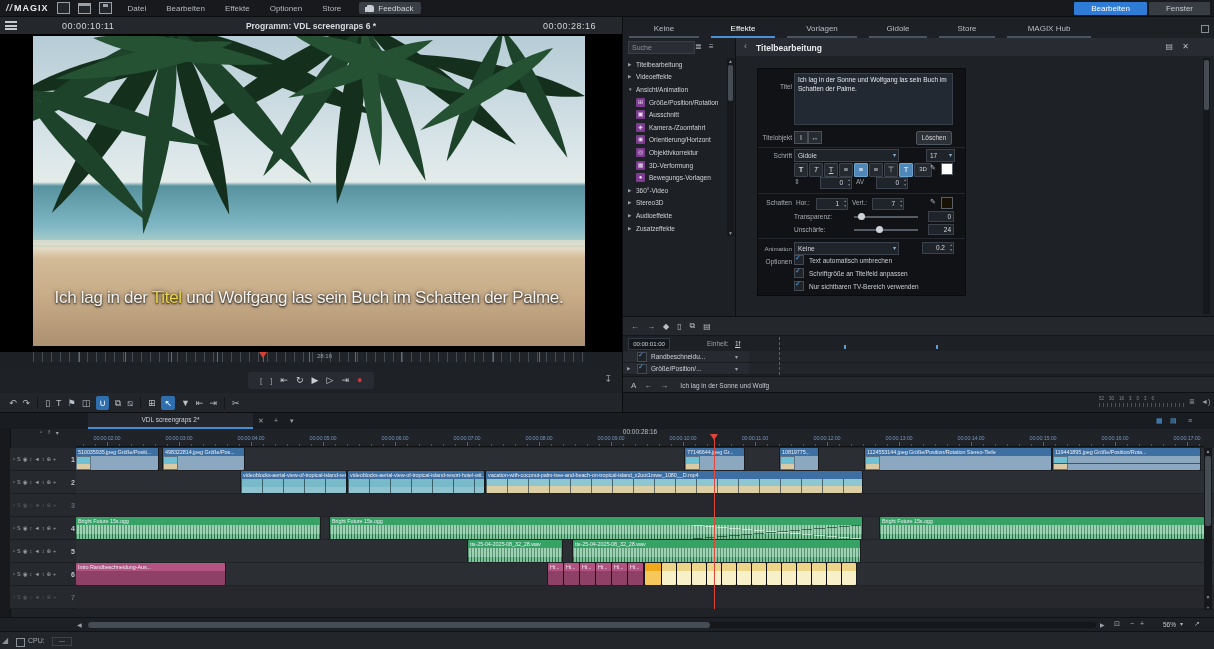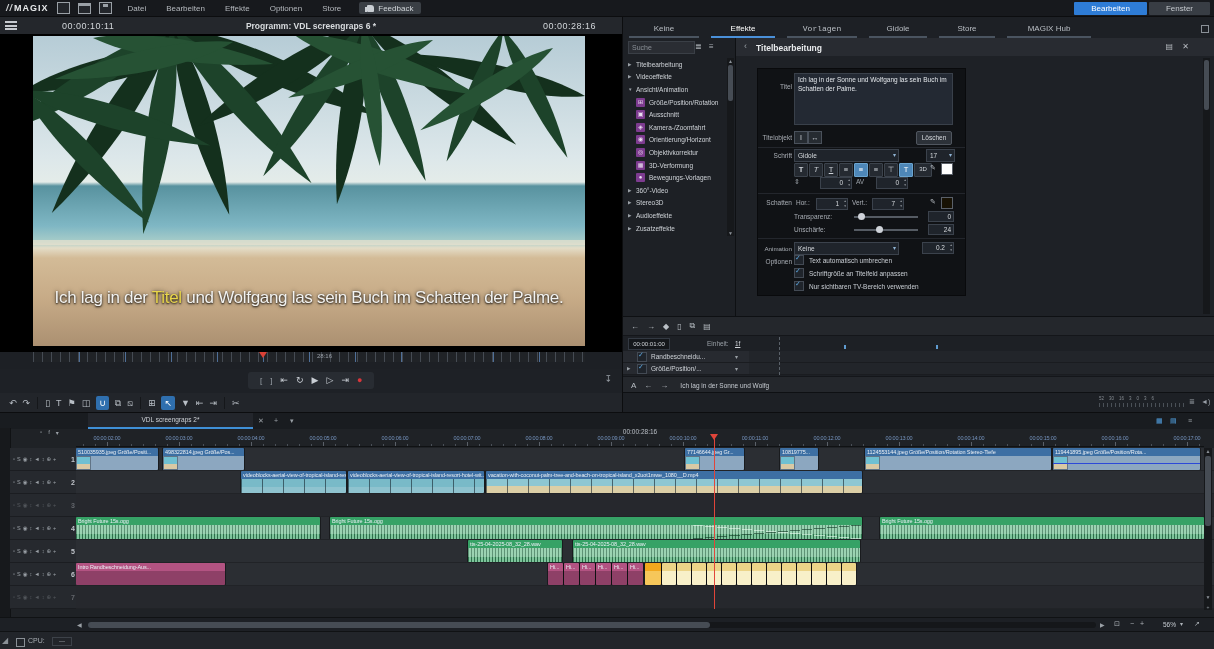--- a/index.html
+++ b/index.html
@@ -313,21 +313,21 @@
       <span class="tool-btn">⇤</span>
       <span class="tool-btn">⇥</span>
       <span class="tool-sep"></span>
       <span class="tool-btn">✂</span>
     </div>
 
   <div id="rp">
     <div id="rtabs">
         <div class="rtab" style="width: 70px;">Keine</div>
         <div class="rtab active" style="width: 64px;">Effekte</div>
-        <div class="rtab" style="width: 70px; font-family: Liberation Mono, monospace;">Vorlagen</div>
+        <div class="rtab" style="width: 70px;">Vorlagen</div>
         <div class="rtab" style="width: 58px;">Gidole</div>
         <div class="rtab" style="width: 56px;">Store</div>
         <div class="rtab" style="width: 84px;">MAGIX Hub</div>
       </div>
     <div id="float-ico"></div>
 
     <div id="fxtree-panel">
       <div id="search">Suche</div>
       <span class="search-ico" style="left:72px;">≣</span>
       <span class="search-ico" style="left:86px;">≡</span>

